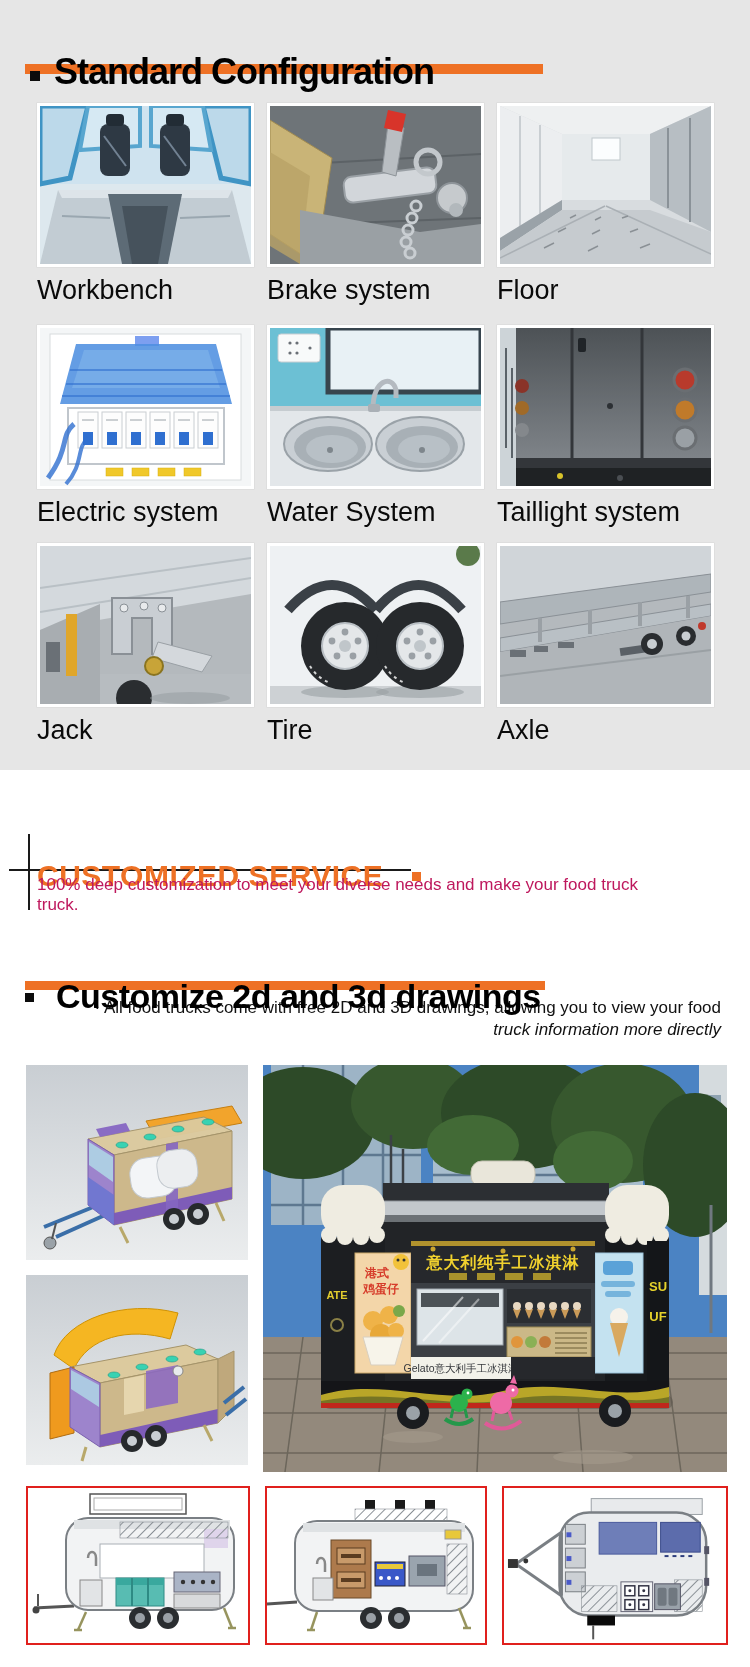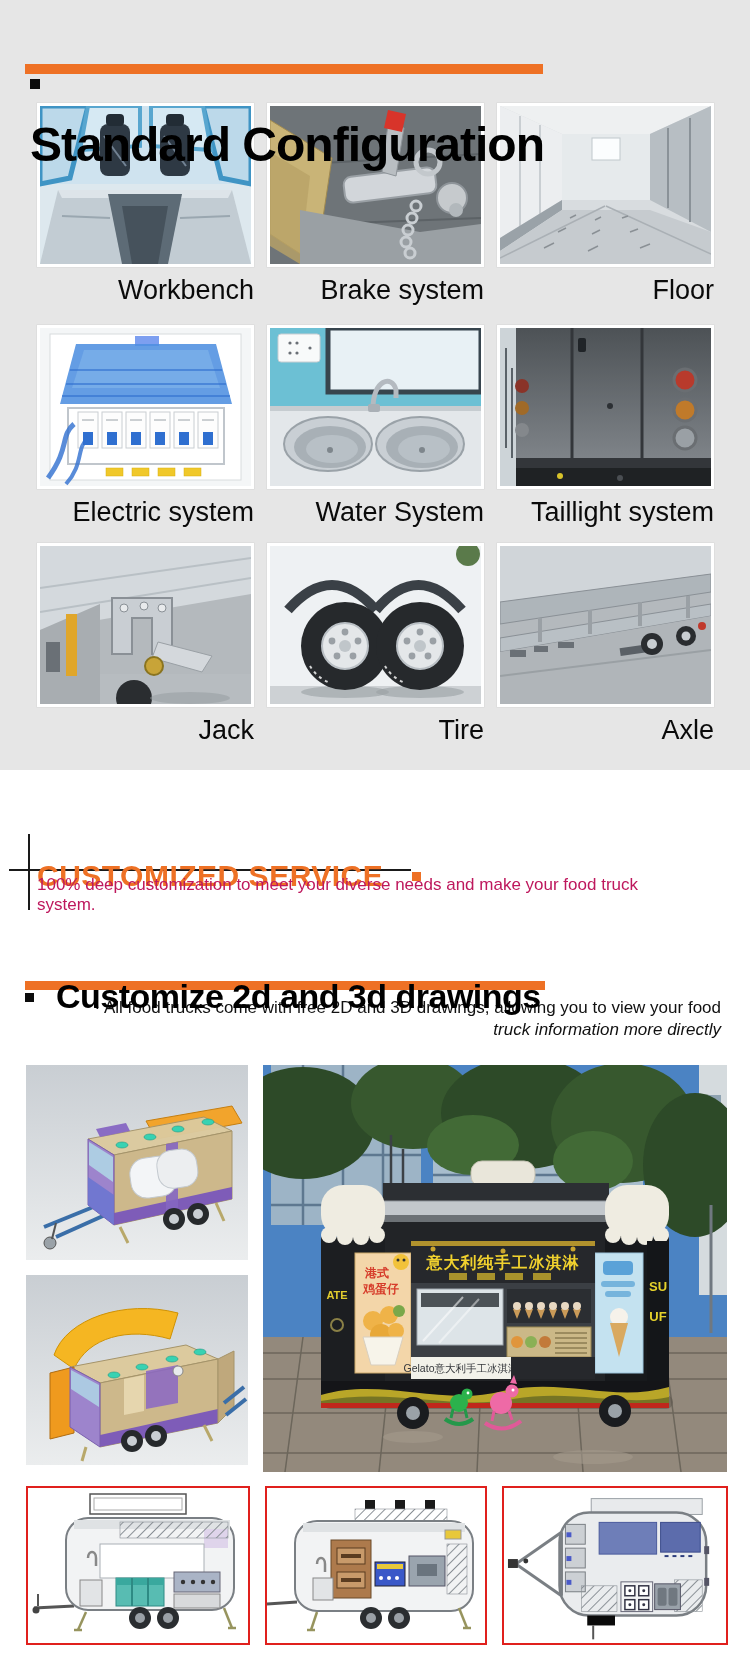--- a/index.html
+++ b/index.html
@@ -1,28 +1,28 @@
 <!DOCTYPE html>
 <html><head>
 <meta charset="utf-8">
 <style>
   html,body{margin:0;padding:0;background:#ffffff;}
   #page{position:relative;width:750px;height:1667px;background:#ffffff;overflow:hidden;
         font-family:"Liberation Sans",sans-serif;color:#000;}
   
   .gray-panel{position:absolute;left:0;top:0;width:750px;height:770px;background:#e6e6e6;}
-  .std-title{position:absolute;left:30px;top:30px;display:flex;gap:32px;z-index:2;
-             font-size:48px;font-weight:bold;letter-spacing:-1px;line-height:1;flex-direction:column;}
+  .std-title{position:absolute;left:30px;top:30px;display:flex;gap:14px;z-index:2;
+             font-size:36px;font-weight:bold;letter-spacing:-1px;line-height:1;}
   .h-bullet{width:10px;height:10px;background:#0c0c0c;display:inline-block;margin-top:17px;flex:none;}
   .std-underline{position:absolute;left:25px;top:64px;width:518px;height:10px;background:#EE7125;z-index:1;}
   .grid-row{position:absolute;left:37px;display:flex;gap:13px;}
   figure.cell{margin:0;width:217px;}
   .card{width:217px;height:164px;background:#ffffff;padding:3px;box-sizing:border-box;box-shadow:0 0 0 0.5px #d5d5d5;}
   .card svg{width:100%;height:100%;display:block;}
-  figcaption{margin-top:9px;text-align:right;font-size:27px;color:#0a0a0a;line-height:1.1;}
+  figcaption{margin-top:9px;text-align:left;font-size:27px;color:#0a0a0a;line-height:1.1;}
   
   .cs-vline{position:absolute;left:28px;top:834px;width:2px;height:76px;background:#1a1a1a;}
   .cs-hline{position:absolute;left:9px;top:869px;width:402px;height:2px;background:#1a1a1a;}
   .cs-title{position:absolute;left:37px;top:836px;display:flex;gap:29px;font-size:30px;font-weight:bold;
             color:#EE7125;line-height:1;letter-spacing:.5px;}
   .cs-dot{width:9px;height:9px;background:#EE7125;display:inline-block;margin-top:11px;flex:none;}
   .cs-desc{position:absolute;left:37px;top:875px;font-size:17px;line-height:20px;color:#be185d;width:670px;}
   
   .cd-title{position:absolute;left:25px;top:951px;display:flex;gap:22px;z-index:2;
             font-size:34px;font-weight:bold;line-height:1;letter-spacing:-0.5px;}
@@ -363,21 +363,21 @@
 
   <section>
     <div class="cs-vline"></div>
     <div class="cs-hline"></div>
     <h2 class="cs-title">
         <span>CUSTOMIZED SERVICE</span>
         <span class="cs-dot"></span>
       </h2>
     <div class="cs-desc">
       <div>100% deep customization to meet your diverse needs and make your food truck</div>
-      <div>system.</div>
+      <div>truck.</div>
     </div>
   </section>
 
   <section>
     <div class="cd-underline"></div>
     <h2 class="cd-title">
         <span class="h-bullet"></span>
         <span>Customize 2d and 3d drawings</span>
       </h2>
     <div class="cd-desc">

